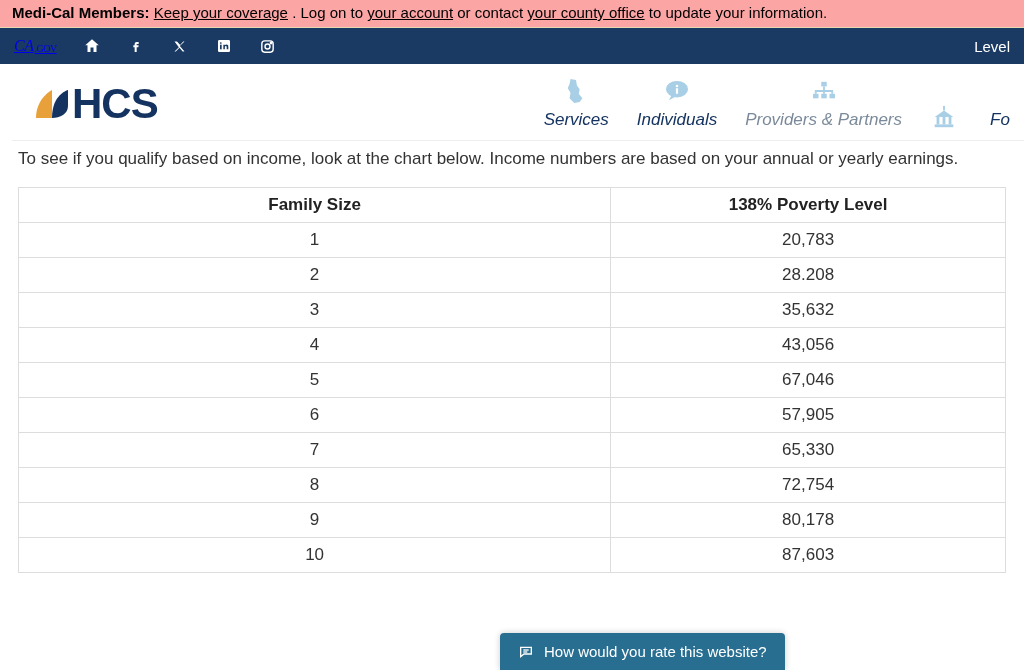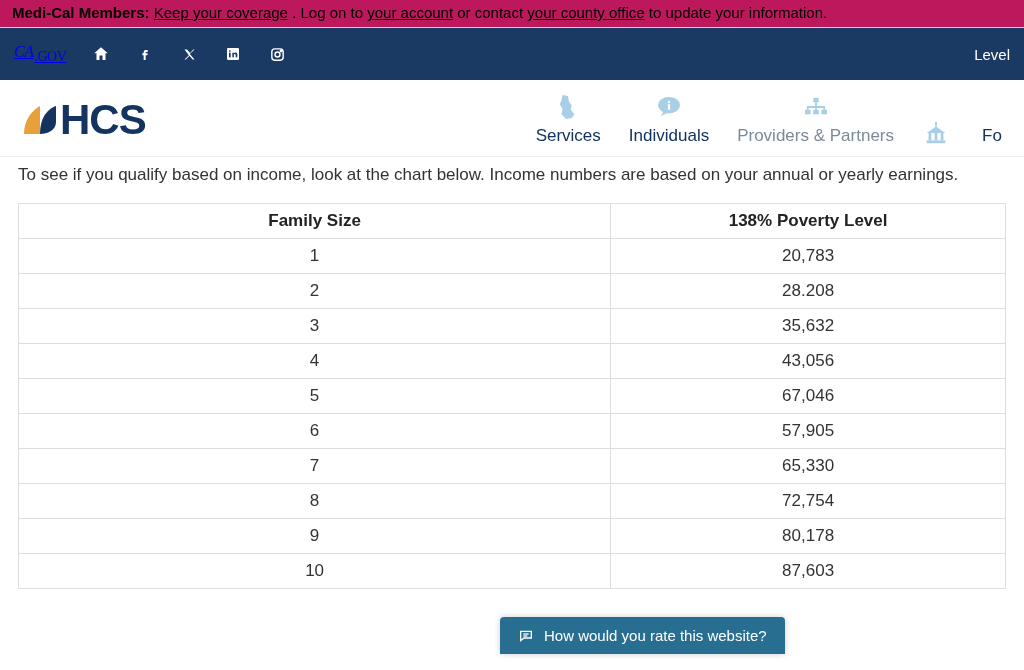--- a/index.html
+++ b/index.html
@@ -5,65 +5,66 @@
   * { box-sizing: border-box; margin: 0; padding: 0; }
   body {
     font-family: "Segoe UI", Arial, sans-serif;
     color: #333;
     background: #fff;
     width: 1024px;
     overflow: hidden;
   }
   
   .alert-bar {
-    background: #be185d;
+    background: #fca5a5;
     padding: 4px 12px 6px 12px;
     font-size: 15px;
     color: #000;
     border-bottom: 1px solid #e5d9b0;
   }
   .alert-bar a { color: #000; text-decoration: underline; }
   .alert-bar .bold { font-weight: 700; }
   
   .util-nav {
     background: #1a3a63;
-    height: 52px;
+    height: 36px;
     display: flex;
     align-items: center;
     justify-content: space-between;
     padding: 0 14px 0 14px;
     color: #fff;
   }
   .util-left { display: flex; align-items: center; gap: 26px; }
   .util-nav .cagov {
     font-style: italic;
     font-family: Georgia, serif;
     font-size: 16px;
     letter-spacing: -0.5px;
     display:flex; align-items:flex-start; gap:1px;
   }
-  .util-nav .cagov .sub { font-size:14px; font-style:normal; margin-top:6px;text-align:center;}
+  .util-nav .cagov .sub { font-size:10px; font-style:normal; margin-top:6px;text-align:center;}
   .social-icon { color:#fff; font-size:16px; display:inline-flex; align-items:center; justify-content:center; width:18px; height:18px;}
   .util-right { font-size:15px; }
   
   .main-header {
     display:flex;
     align-items:center;
     justify-content:space-between;
-    padding: 14px 18px 10px 18px;
+    padding: 14px 10px 10px 18px;
     border-bottom:1px solid #eee;
+    margin-left:12px;
   }
   .logo-wrap { display:flex; align-items:center; gap:2px; }
   .logo-text {
     font-size:42px;
     font-weight:800;
     color:#143360;
     letter-spacing:-1px;
   }
-  .main-nav { display:flex; gap:28px; align-items:flex-end; }
+  .main-nav { display:flex; gap:28px; align-items:flex-end;font-style:italic; }
   .nav-item { display:flex; flex-direction:column; align-items:center; gap:6px; cursor:pointer;}
   .nav-item .label { font-size:17px; color:#143360; }
   .nav-item.muted .label { color:#7b8a9a; }
   .nav-icon { width:28px; height:26px; color:#a8cfe6; display:flex; align-items:center; justify-content:center;}
   
   .content { padding: 8px 18px 0 18px; }
   h1.page-title {
     color:#143360;
     font-size:32px;
     font-weight:800;
@@ -85,21 +86,21 @@
     font-weight:700;
     color:#222;
     background:#fff;
   }
   table.qualify td { color:#333; }
   table.qualify th:first-child, table.qualify td:first-child { width: 60%; margin-left: 39px; }
   
   .feedback-tab {
     position:fixed;
     left:500px;
-    bottom:16px;
+    bottom:0;
     background:#286e91;
     color:#fff;
     font-size:15px;
     padding:10px 18px;
     border-radius:4px 4px 0 0;
     display:flex;
     align-items:center;
     gap:10px;
     box-shadow:0 0 6px rgba(0,0,0,0.2);
   }

